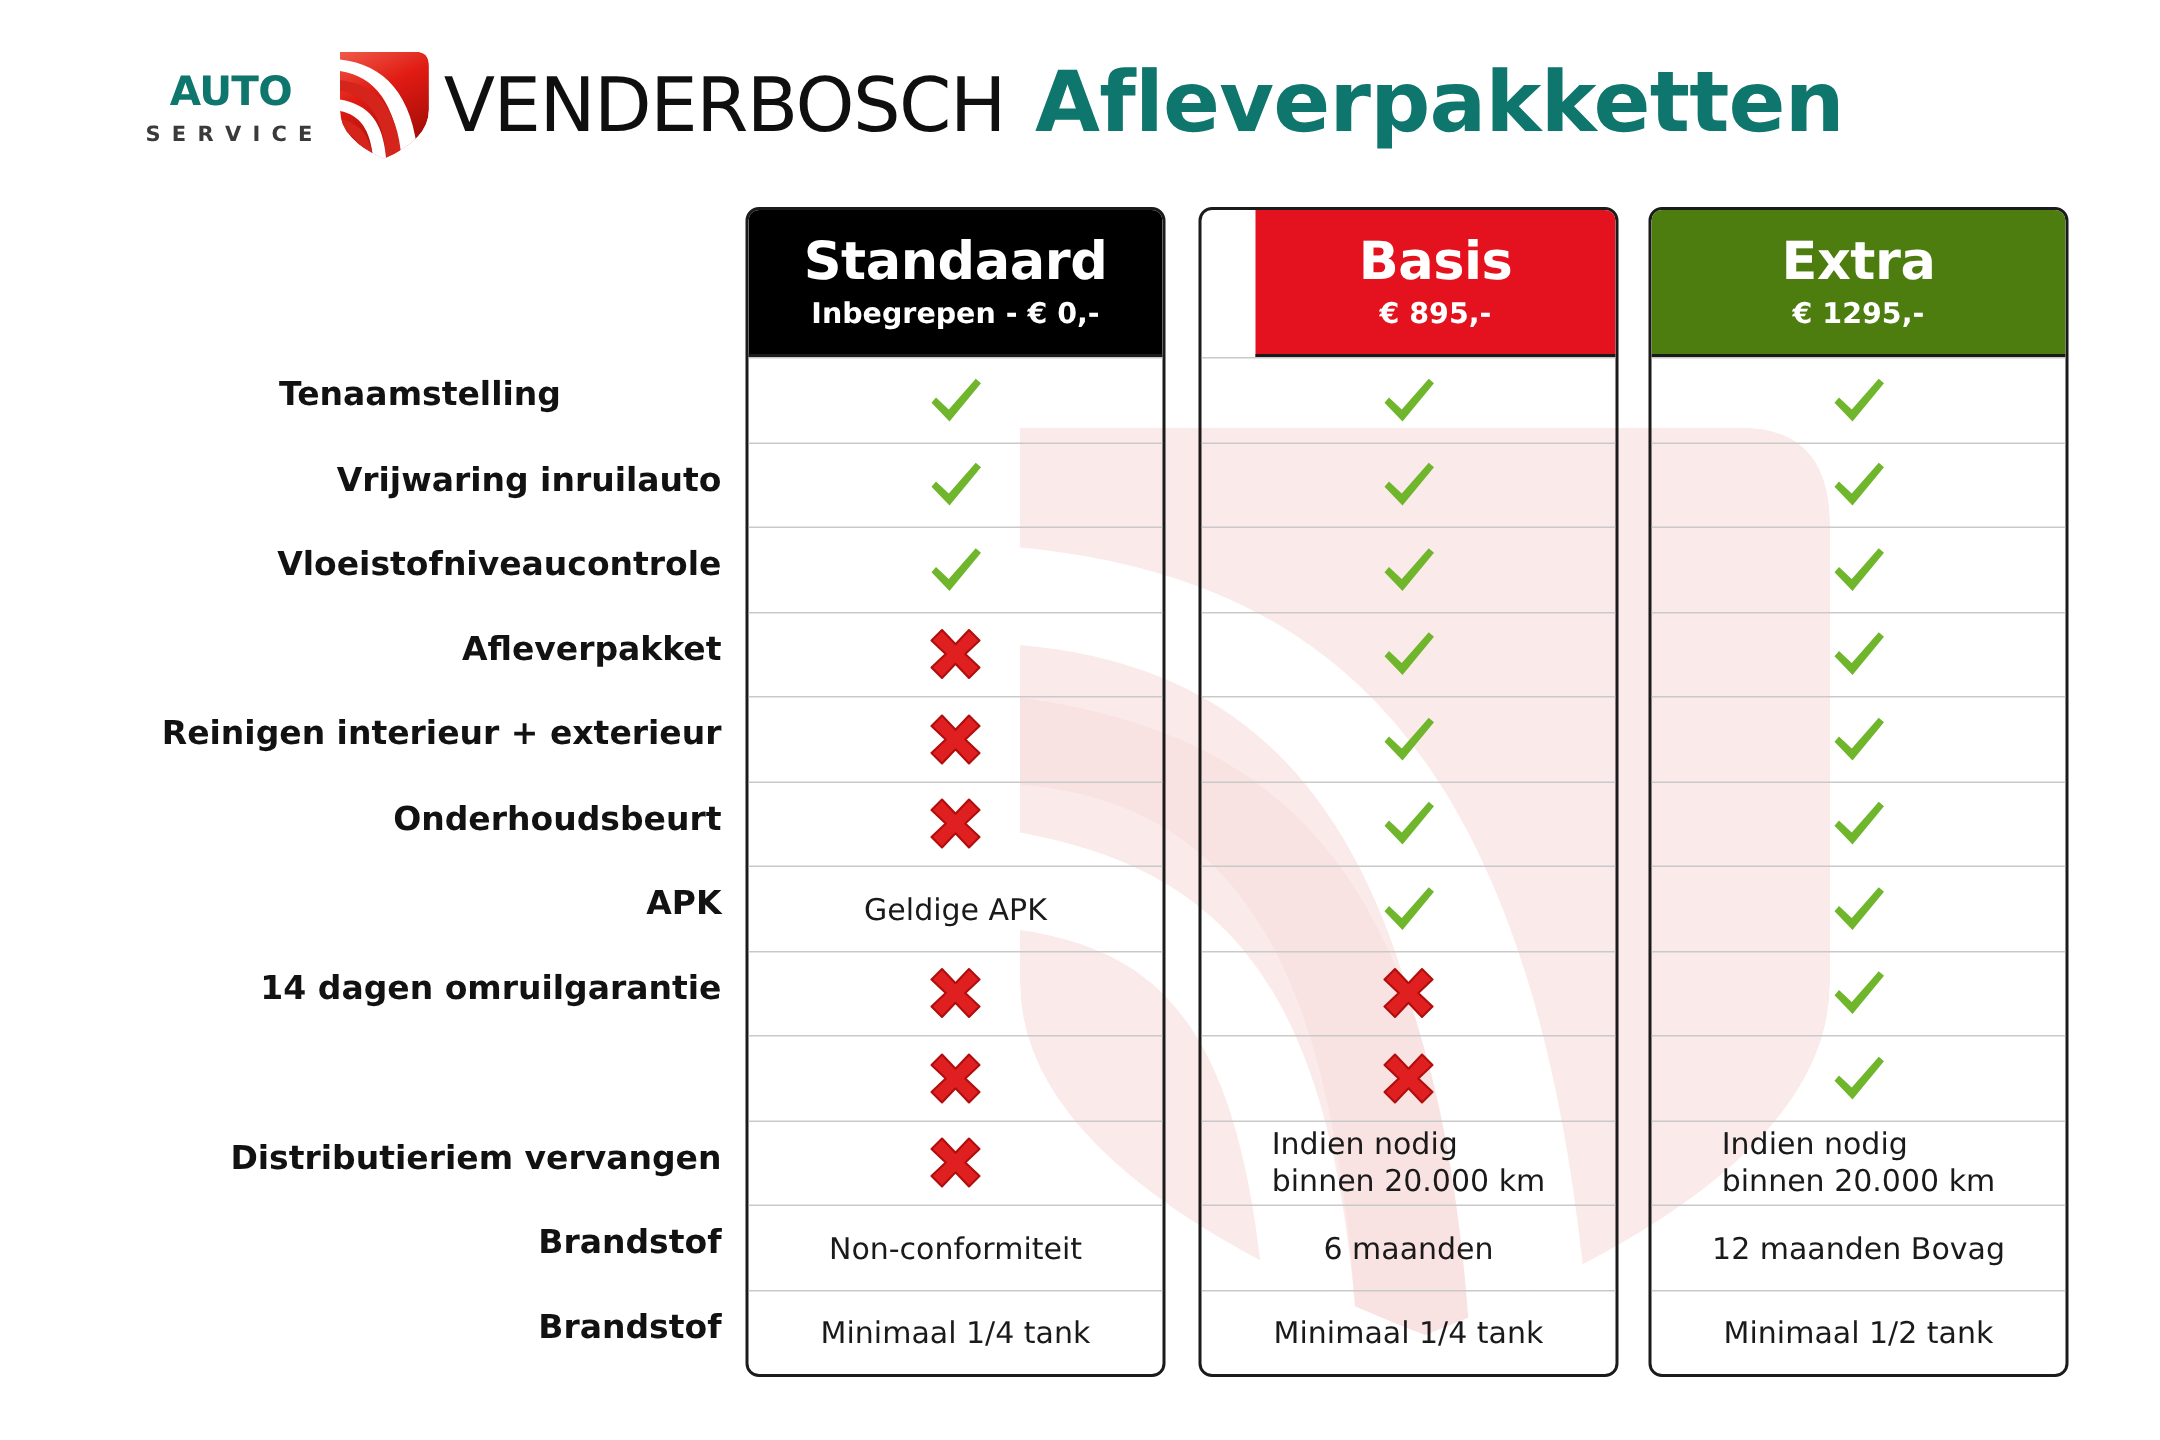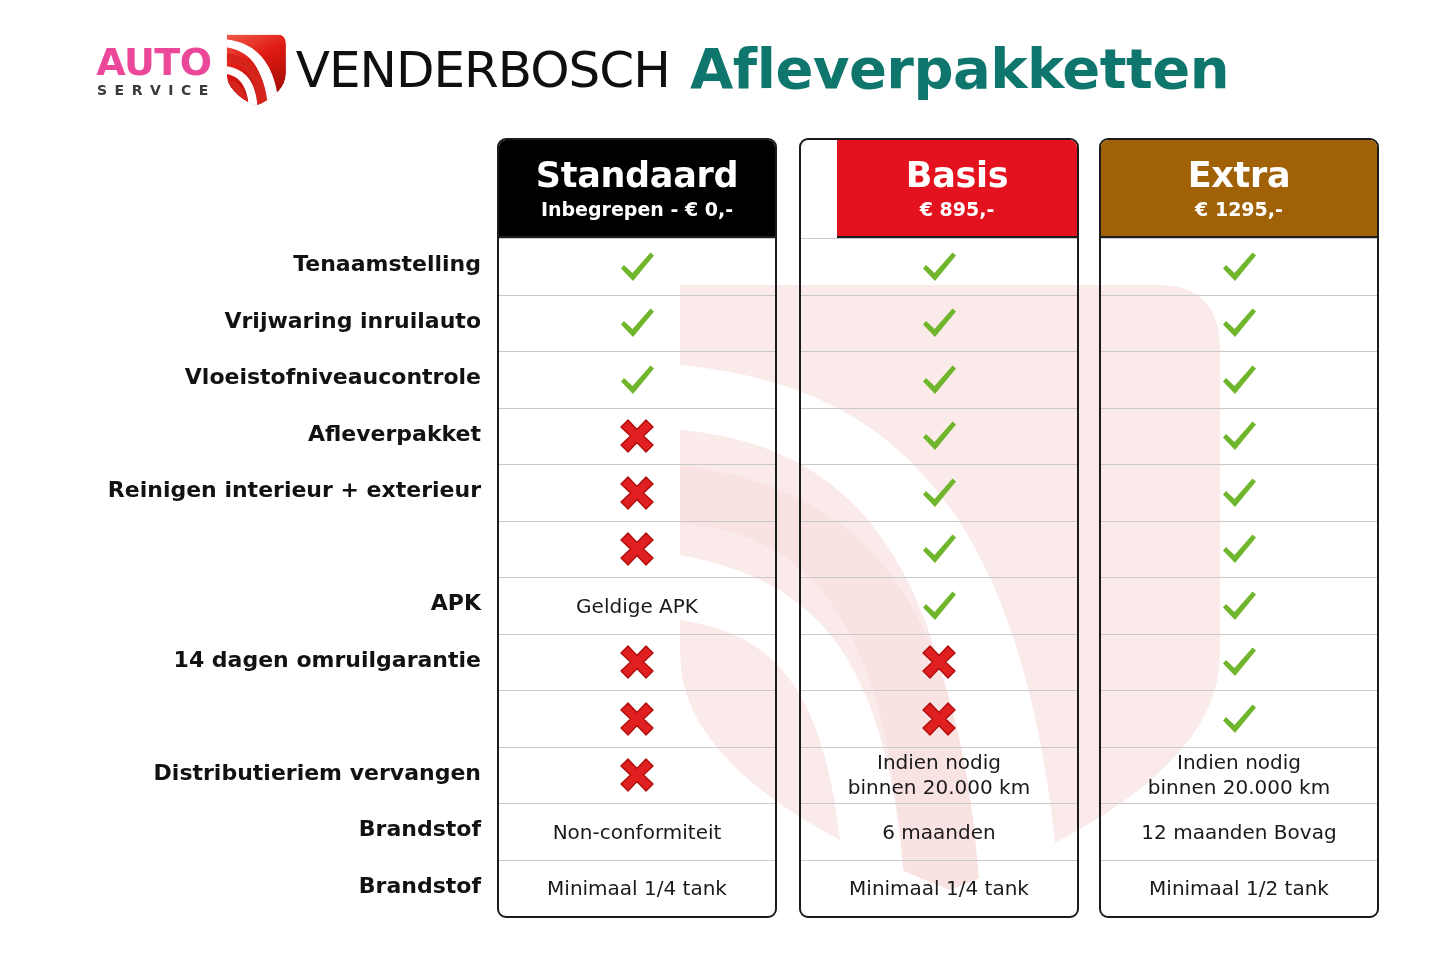--- a/index.html
+++ b/index.html
@@ -39,23 +39,23 @@
     display: flex; align-items: center;
   }
   #logo-auto {
     display: flex; flex-direction: column;
     justify-content: center; align-items: center;
     margin-right: 2px;
   }
   #logo-auto .w-auto {
     font-family: "DejaVu Sans", "Liberation Sans", sans-serif;
     font-weight: 800;
-    font-size: 38px;
+    font-size: 27px;
     letter-spacing: -0.5px;
-    color: #ec4899;
+    color: #0f766e;
     line-height: 38px;
   }
   #logo-auto .w-service {
     font-family: "DejaVu Sans", "Liberation Sans", sans-serif;
     font-weight: 600;
     font-size: 14px;
     letter-spacing: 7.5px;
     color: #3a3a3a;
     line-height: 16px;
     margin-left: 5px;
@@ -148,21 +148,20 @@
   .cell {
     height: 56.5px;
     display: flex;
     align-items: center;
     justify-content: center;
     border-top: 1px solid #c9c9c9;
     font-family: "DejaVu Sans", "Liberation Sans", sans-serif;
     font-weight: 400;
     font-size: 20px;
     color: #1a1a1a;
-    text-align: center;
     line-height: 24px;
     position: relative;
     background: transparent;
   }
   .cell:first-of-type { border-top: none; }
   .cell .txt { white-space: pre-line; }
   .cell.two-line .txt { line-height: 25px; font-size: 20px; }
 
   .mark { width: 40px; height: 40px; display: block; }
 
@@ -221,25 +220,26 @@
       </svg>
 
       <span id="logo-venderbosch">VENDERBOSCH</span>
     </div>
 
     <h1 id="page-title">Afleverpakketten</h1>
   </div>
 
   <div id="table">
     <div id="labels-col">
-        <div class="row-label" style="top: 0px;">Tenaamstelling</div>
+        <div class="row-label" style="top: 0px; text-align: center;">Tenaamstelling</div>
         <div class="row-label" style="top: 56.5px;">Vrijwaring inruilauto</div>
         <div class="row-label" style="top: 113px;">Vloeistofniveaucontrole</div>
         <div class="row-label" style="top: 169.5px;">Afleverpakket</div>
         <div class="row-label" style="top: 226px;">Reinigen interieur + exterieur</div>
+        <div class="row-label" style="top: 282.5px;">Onderhoudsbeurt</div>
         <div class="row-label" style="top: 339px;">APK</div>
         <div class="row-label" style="top: 395.5px; text-align: right;">14 dagen omruilgarantie</div>
         <div class="row-label" style="top: 508.5px;">Distributieriem vervangen</div>
         <div class="row-label" style="top: 565px;">Brandstof</div>
         <div class="row-label" style="top: 621.5px;">Brandstof</div>
       </div>
     <div class="col" id="col-standaard">
         <div class="col-head" style="background: #000000;">
           <div class="name">Standaard</div>
           <div class="price">Inbegrepen - € 0,-</div>
@@ -354,21 +354,21 @@
 binnen 20.000 km</span>
         </div>
         <div class="cell">
           <span class="txt">6 maanden</span>
         </div>
         <div class="cell">
           <span class="txt">Minimaal 1/4 tank</span>
         </div>
       </div>
     <div class="col" id="col-extra">
-        <div class="col-head" style="background: #a16207;">
+        <div class="col-head" style="background: #4d7c0f;">
           <div class="name">Extra</div>
           <div class="price">€ 1295,-</div>
         </div>
         <div class="cell">
           <svg viewBox="0 0 40 40" class="mark">
             <path d="M4 21.5 L7 18 L15.5 26 L33.5 5.5 L37 8.5 L16 34 Z" fill="#6FB62C"></path>
           </svg>
         </div>
         <div class="cell">
           <svg viewBox="0 0 40 40" class="mark">

